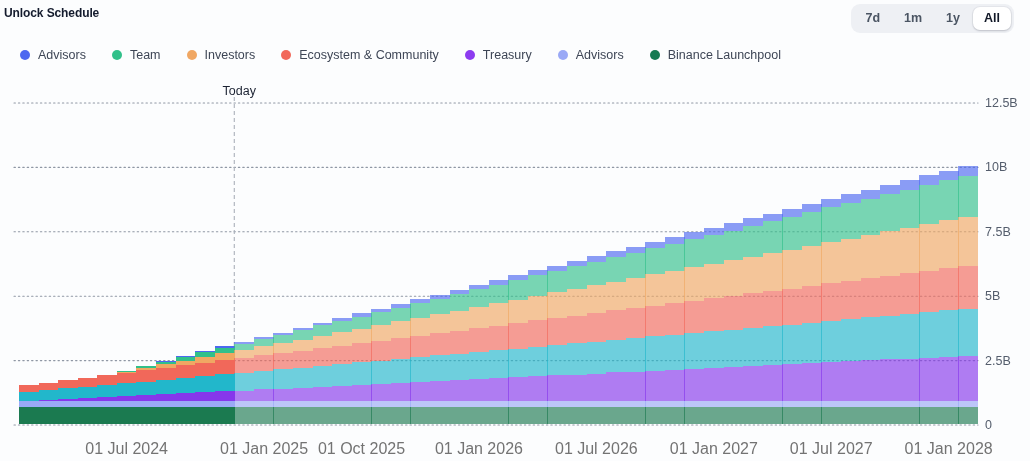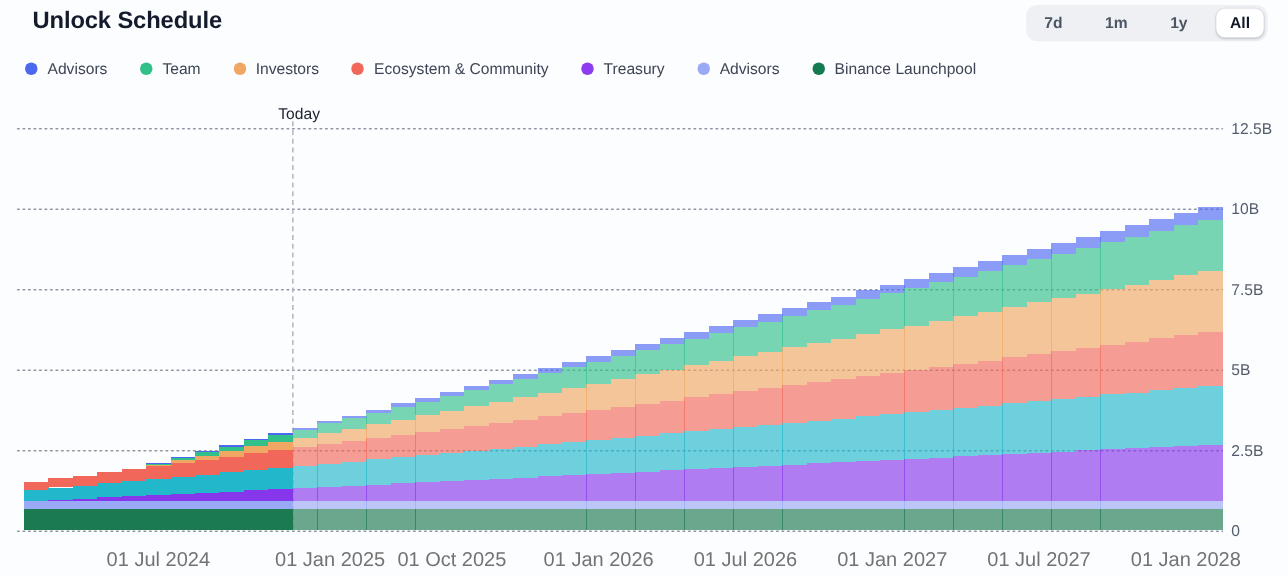--- a/index.html
+++ b/index.html
@@ -3,26 +3,26 @@
 <meta charset="utf-8">
 <style>
   html,body{margin:0;padding:0;}
   body{
     width:1030px;height:461px;position:relative;overflow:hidden;
     background:#fcfdfe;font-family:"Liberation Sans",sans-serif;
     -webkit-font-smoothing:antialiased;
   }
   .header{position:absolute;left:0;top:0;width:100%;height:36px;}
   .title{
-    position:absolute;left:26px;top:6px;font-size:19px;font-weight:700;
+    position:absolute;left:4px;top:6px;font-size:12px;font-weight:700;
     color:#141b2d;letter-spacing:-0.1px;
   }
   .range-group{
     position:absolute;right:16px;top:4px;display:flex;align-items:flex-start;
-    background:#eef0f4;border-radius:9px;padding:3px;gap:12px;
+    background:#eef0f4;border-radius:9px;padding:3px;gap:2px;
   }
   .range-btn{
     border:none;background:transparent;font-family:inherit;
     font-size:12.5px;font-weight:600;color:#4b5563;padding:5px 11px;
     border-radius:7px;cursor:pointer;line-height:1;
   }
   .range-btn.active{
     background:#ffffff;color:#111827;
     box-shadow:0 1px 2px rgba(16,24,40,.18), 0 0 0 1px rgba(16,24,40,.04);
   }

